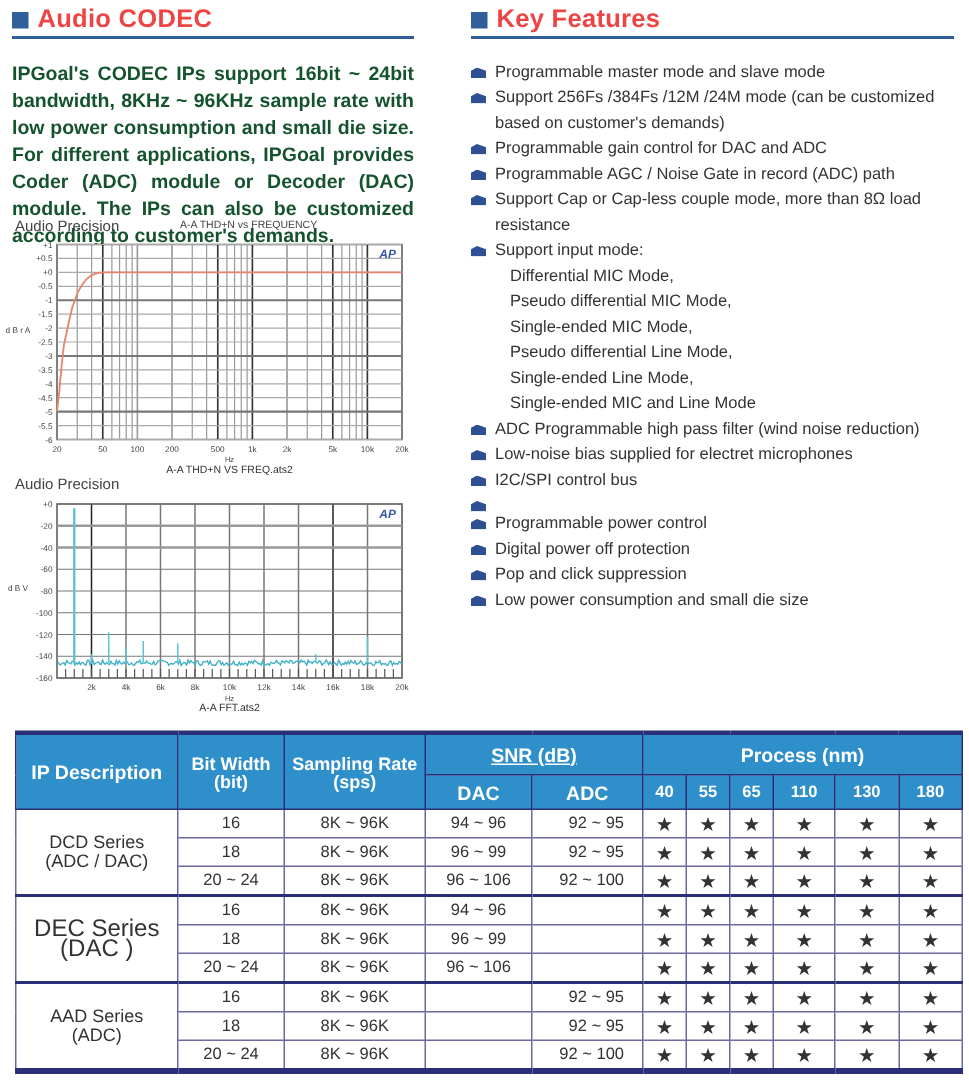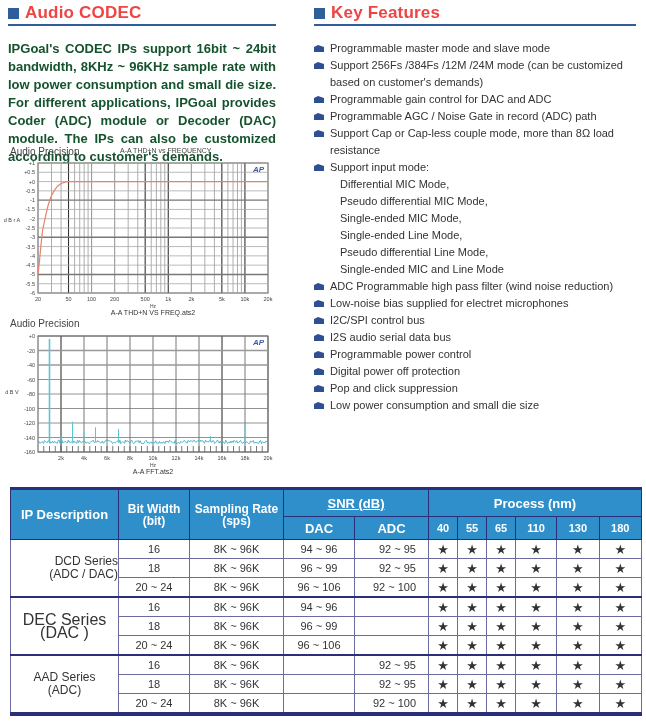--- a/index.html
+++ b/index.html
@@ -61,38 +61,37 @@
       <span class="bul"></span>
       <span>Support Cap or Cap-less couple mode, more than 8Ω load resistance</span>
     </div>
     <div class="item">
       <span class="bul"></span>
       <span>Support input mode:</span>
     </div>
     <div class="sub">Differential MIC Mode,</div>
     <div class="sub">Pseudo differential MIC Mode,</div>
     <div class="sub">Single-ended MIC Mode,</div>
+    <div class="sub">Pseudo differential Line Mode,</div>
     <div class="sub">Single-ended Line Mode,</div>
-    <div class="sub">Pseudo differential Line Mode,</div>
     <div class="sub">Single-ended MIC and Line Mode</div>
     <div class="item">
       <span class="bul"></span>
       <span>ADC Programmable high pass filter (wind noise reduction)</span>
     </div>
     <div class="item">
       <span class="bul"></span>
       <span>Low-noise bias supplied for electret microphones</span>
     </div>
     <div class="item">
       <span class="bul"></span>
       <span>I2C/SPI control bus</span>
     </div>
     <div class="item">
       <span class="bul"></span>
-      <span>I2S audio serial data bus</span>
     </div>
     <div class="item">
       <span class="bul"></span>
       <span>Programmable power control</span>
     </div>
     <div class="item">
       <span class="bul"></span>
       <span>Digital power off protection</span>
     </div>
     <div class="item">
@@ -292,21 +291,21 @@
       <th>40</th>
       <th>55</th>
       <th>65</th>
       <th>110</th>
       <th>130</th>
       <th>180</th>
     </tr>
   </thead>
   <tbody id="tbody">
       <tr>
-        <td rowspan="3" style="line-height: 13px; font-size: 12px; border-bottom: 2px solid rgb(43, 46, 121); text-align: right;">
+        <td rowspan="3" style="line-height: 13px; font-size: 12px; border-bottom: 2px solid rgb(43, 46, 121);">
           <div>DCD Series</div>
           <div>(ADC / DAC)</div>
         </td>
         <td>16</td>
         <td>8K ~ 96K</td>
         <td>94 ~ 96</td>
         <td style="text-align: right; padding-right: 12px;">92 ~ 95</td>
         <td class="star">★</td>
         <td class="star">★</td>
         <td class="star">★</td>

